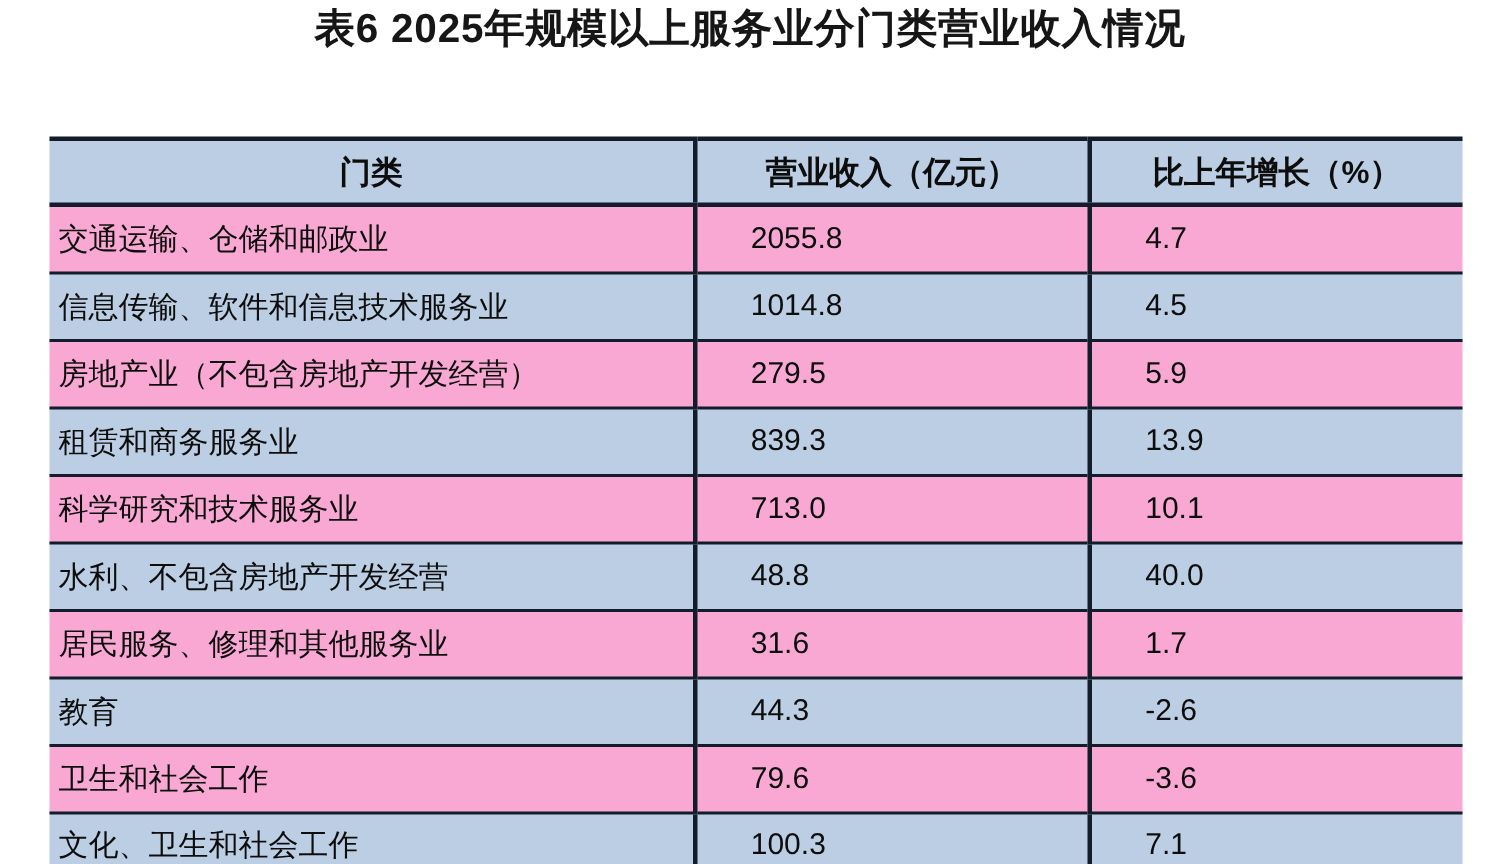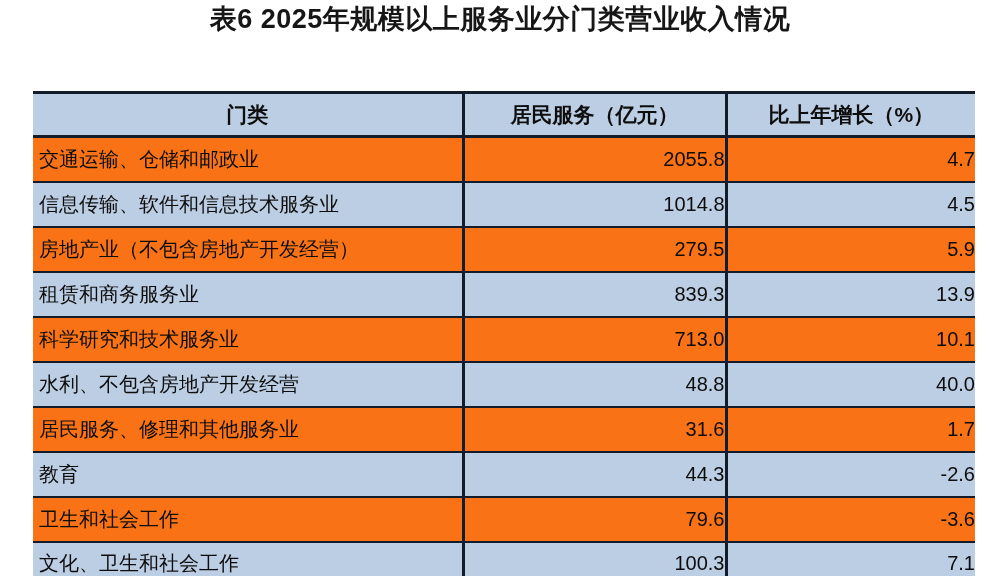--- a/index.html
+++ b/index.html
@@ -43,33 +43,33 @@
     font-weight: bold;
     color: #0d0d0d;
     text-align: center;
     border-bottom: 3px solid var(--border-color, #131c2a);
   }
   .stat-table td {
     height: 45px;
     font-size: 20px;
     color: #0d0d0d;
     border-top: 2px solid var(--border-color, #131c2a);
-    background: #f97316;
+    background: #f9a8d4;
   }
   .stat-table th + th,
   .stat-table td + td {
     border-left: 3px solid var(--border-color, #131c2a);
   }
   .stat-table td.cell-category {
     text-align: left;
     padding-left: 6px;
   }
   .stat-table td.cell-revenue,
   .stat-table td.cell-growth {
-    text-align: right;
+    text-align: left;
     padding-left: 36px;
   }
   .stat-table tbody tr:nth-child(even) td {
     background: var(--stripe-bg, #bccee3);
   }
 </style>
 </head>
 <body>
 
 <div class="doc-title">表6 2025年规模以上服务业分门类营业收入情况</div>
@@ -77,21 +77,21 @@
 <div class="table-wrap">
   <table class="stat-table">
     <colgroup>
       <col class="c-category">
       <col class="c-revenue">
       <col class="c-growth">
     </colgroup>
     <thead>
       <tr>
         <th>门类</th>
-        <th>居民服务（亿元）</th>
+        <th>营业收入（亿元）</th>
         <th>比上年增长（%）</th>
       </tr>
     </thead>
     <tbody>
       <tr>
         <td class="cell-category">交通运输、仓储和邮政业</td>
         <td class="cell-revenue">2055.8</td>
         <td class="cell-growth">4.7</td>
       </tr>
       <tr>

